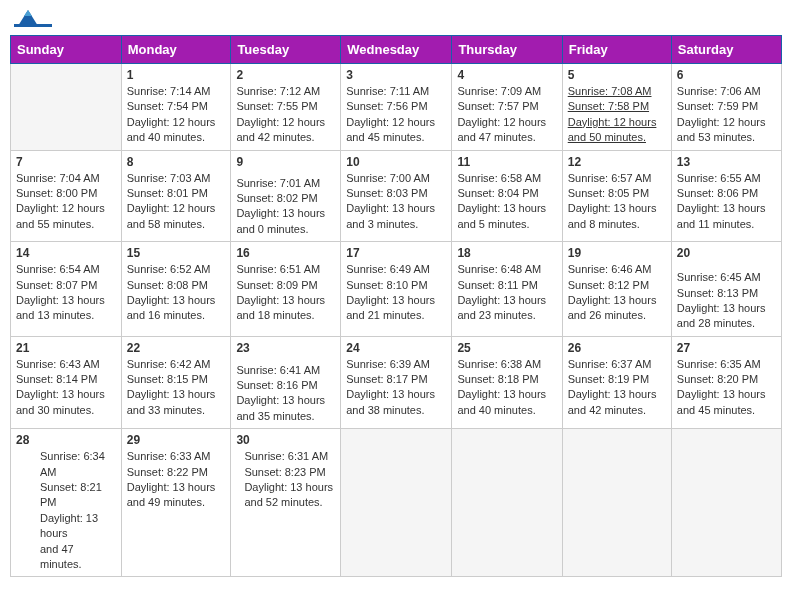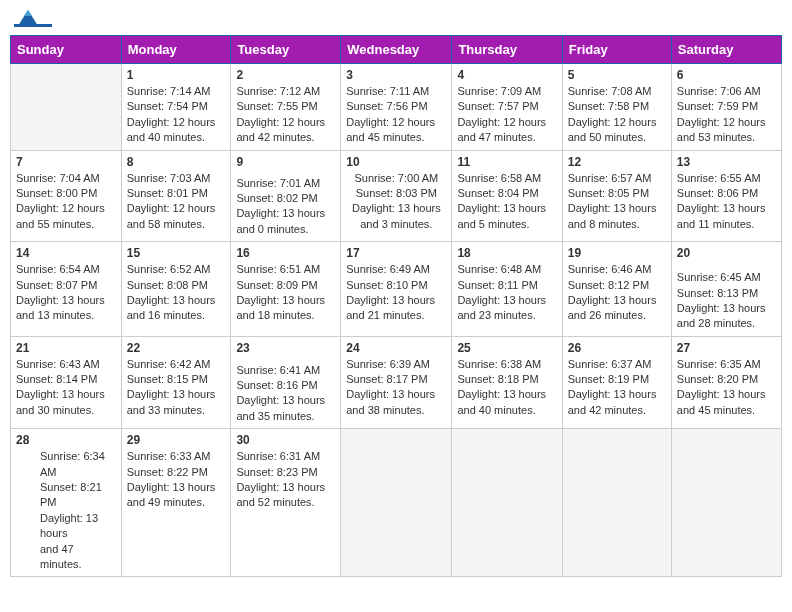--- a/index.html
+++ b/index.html
@@ -157,21 +157,21 @@
         </td>
         <td>
           <span class="day-number">4</span>
           <div class="day-info" style="white-space: pre-line;">Sunrise: 7:09 AM
 Sunset: 7:57 PM
 Daylight: 12 hours
 and 47 minutes.</div>
         </td>
         <td>
           <span class="day-number">5</span>
-          <div class="day-info" style="white-space: pre-line;">Sunrise: 7:08 AM
+          <div class="day-info" style="white-space: pre-line; text-decoration: underline;">Sunrise: 7:08 AM
 Sunset: 7:58 PM
 Daylight: 12 hours
 and 50 minutes.</div>
         </td>
         <td>
           <span class="day-number">6</span>
           <div class="day-info" style="white-space: pre-line;">Sunrise: 7:06 AM
 Sunset: 7:59 PM
 Daylight: 12 hours
 and 53 minutes.</div>
@@ -194,21 +194,21 @@
         </td>
         <td>
           <span class="day-number">9</span>
           <div class="day-info" style="white-space: pre-line; margin-top: 7px;">Sunrise: 7:01 AM
 Sunset: 8:02 PM
 Daylight: 13 hours
 and 0 minutes.</div>
         </td>
         <td>
           <span class="day-number">10</span>
-          <div class="day-info" style="white-space: pre-line; text-align: center;">Sunrise: 7:00 AM
+          <div class="day-info" style="white-space: pre-line;">Sunrise: 7:00 AM
 Sunset: 8:03 PM
 Daylight: 13 hours
 and 3 minutes.</div>
         </td>
         <td>
           <span class="day-number">11</span>
           <div class="day-info" style="white-space: pre-line;">Sunrise: 6:58 AM
 Sunset: 8:04 PM
 Daylight: 13 hours
 and 5 minutes.</div>
@@ -340,21 +340,21 @@
         </td>
         <td>
           <span class="day-number">29</span>
           <div class="day-info" style="white-space: pre-line;">Sunrise: 6:33 AM
 Sunset: 8:22 PM
 Daylight: 13 hours
 and 49 minutes.</div>
         </td>
         <td>
           <span class="day-number">30</span>
-          <div class="day-info" style="white-space: pre-line;">Sunrise: 6:31 AM
+          <div class="day-info" style="white-space: pre-line; margin-left: 8px;">Sunrise: 6:31 AM
 Sunset: 8:23 PM
 Daylight: 13 hours
 and 52 minutes.</div>
         </td>
         <td class="empty"></td>
         <td class="empty"></td>
         <td class="empty"></td>
         <td class="empty"></td>
       </tr>
     </tbody>

